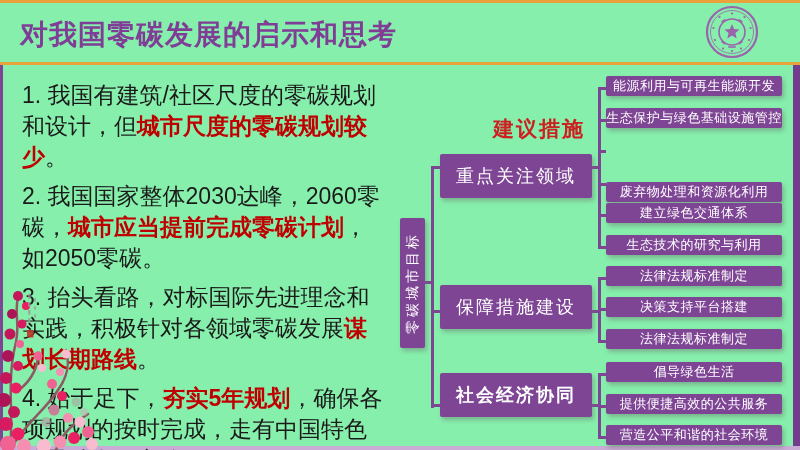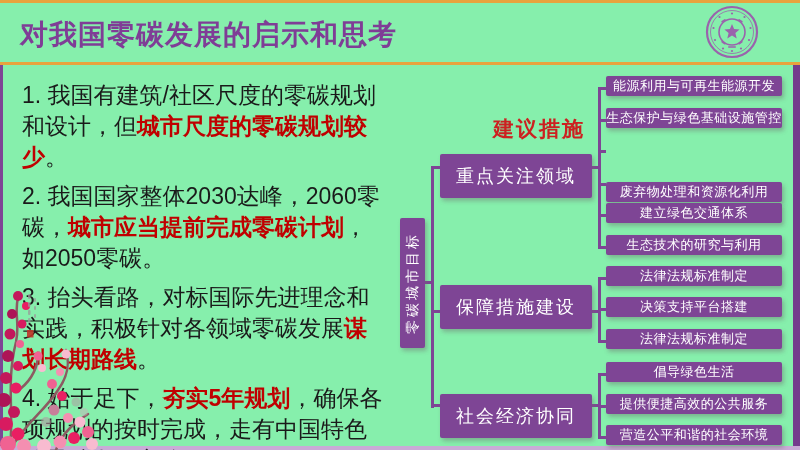--- a/index.html
+++ b/index.html
@@ -120,21 +120,21 @@
   <div class="hline" style="left:598px;top:373px;width:8px;"></div>
   <div class="hline" style="left:598px;top:405px;width:8px;"></div>
   <div class="hline" style="left:598px;top:436px;width:8px;"></div>
 
   <div class="node root-node">
     <span class="vtext">零碳城市目标</span>
   </div>
 
   <div class="node branch-node" style="top:154px;">重点关注领域</div>
   <div class="node branch-node" style="top:285px;">保障措施建设</div>
-  <div class="node branch-node" style="top:394px;">社会经济协同</div>
+  <div class="node branch-node" style="top:373px;font-weight:bold;">社会经济协同</div>
 
   <div class="node leaf-node" style="top:76px;">能源利用与可再生能源开发</div>
   <div class="node leaf-node" style="top:108px;">生态保护与绿色基础设施管控</div>
   <div class="node leaf-node" style="top:172px;margin-top:10px;">废弃物处理和资源化利用</div>
   <div class="node leaf-node" style="top:203px;">建立绿色交通体系</div>
   <div class="node leaf-node" style="top:235px;">生态技术的研究与利用</div>
   <div class="node leaf-node" style="top:266px;">法律法规标准制定</div>
   <div class="node leaf-node" style="top:297px;">决策支持平台搭建</div>
   <div class="node leaf-node" style="top:329px;">法律法规标准制定</div>
   <div class="node leaf-node" style="top:362px;">倡导绿色生活</div>

